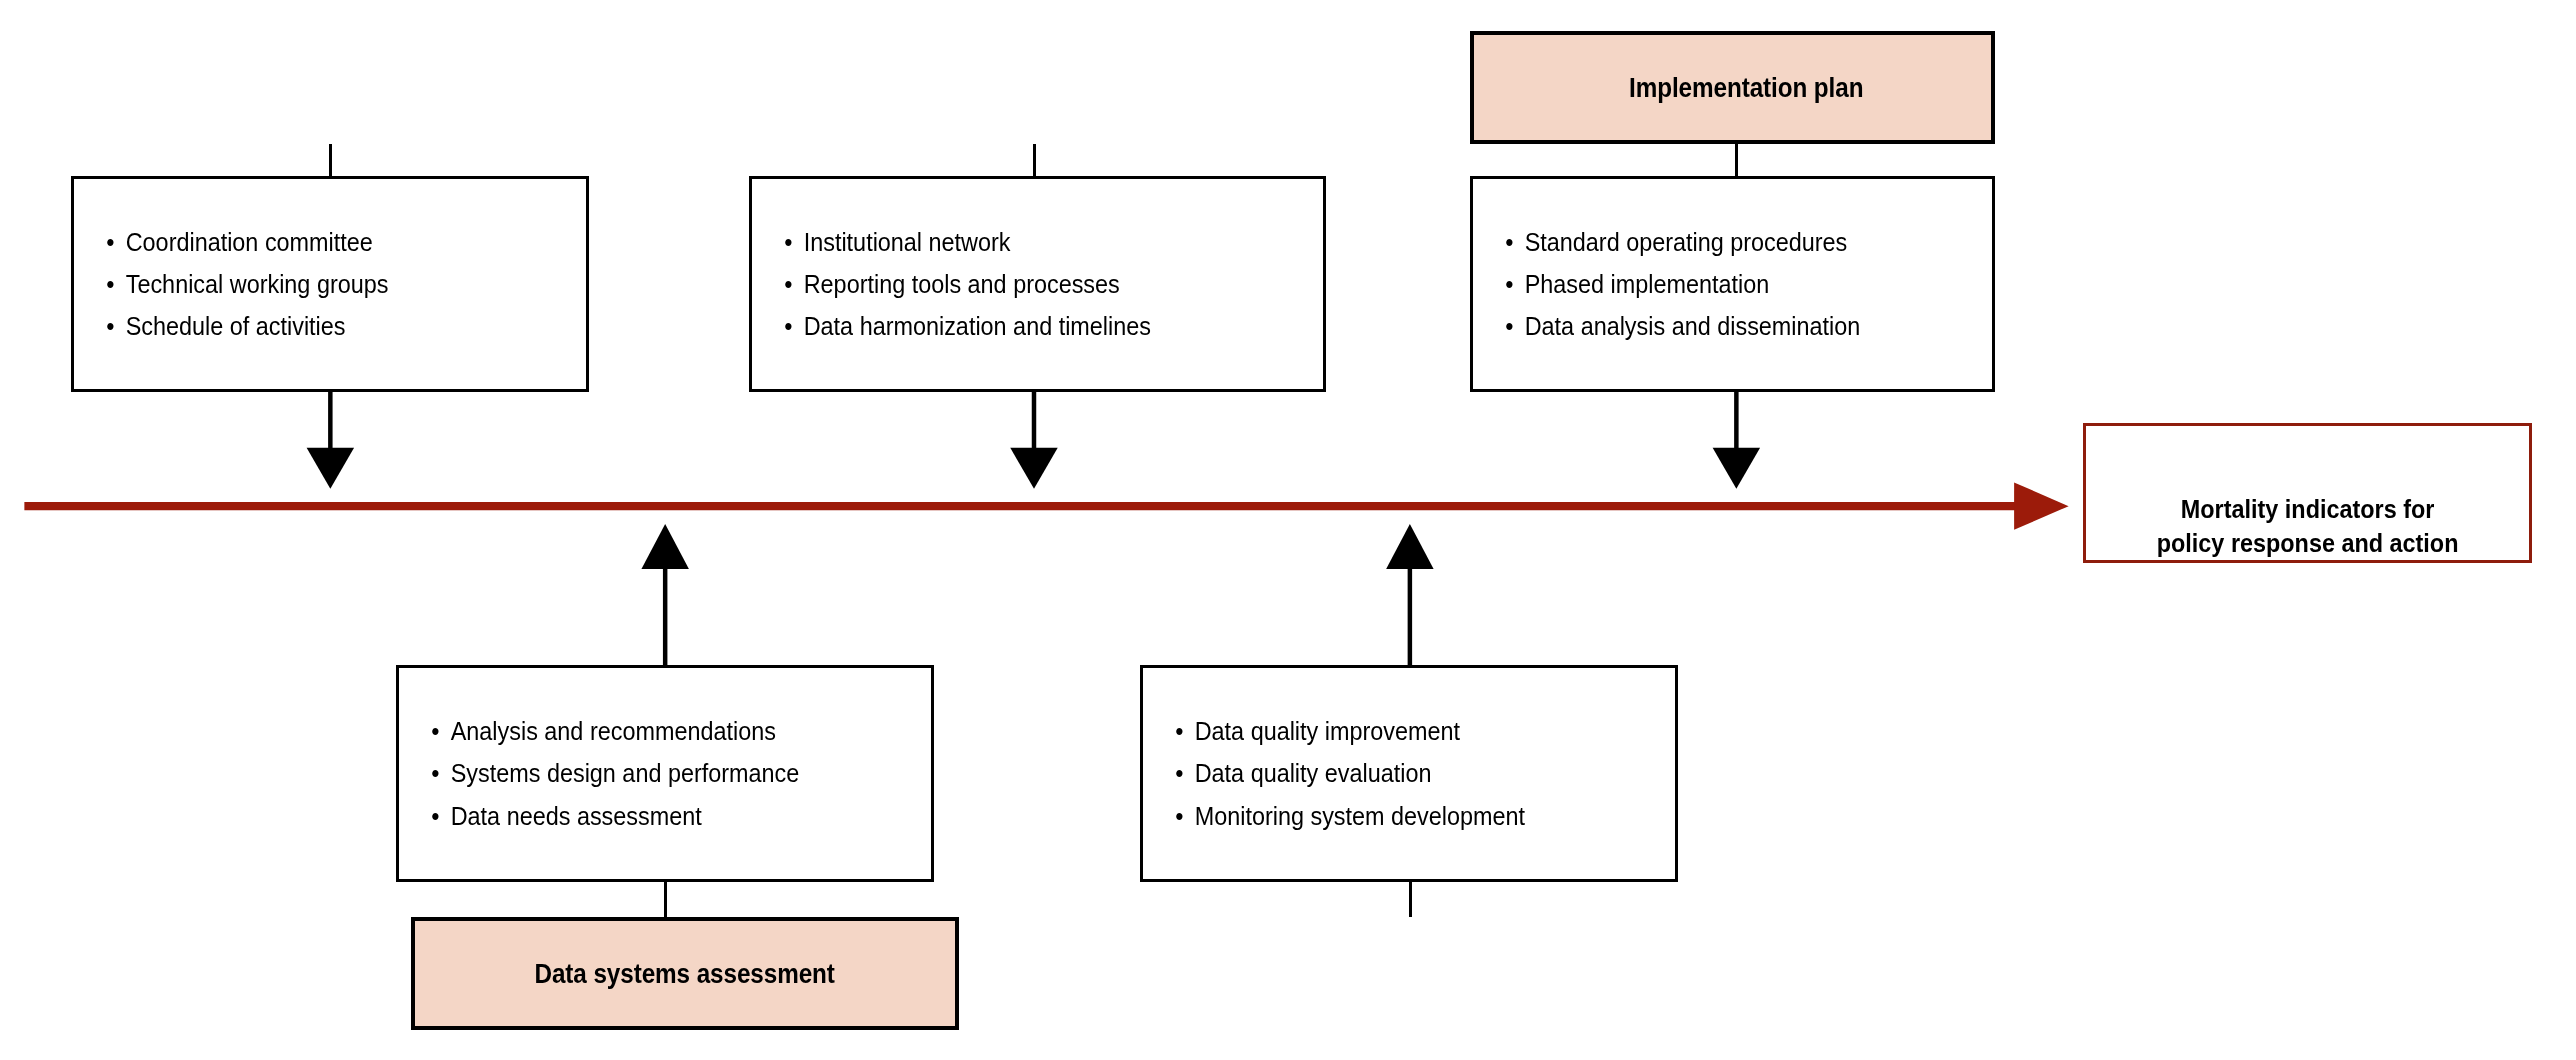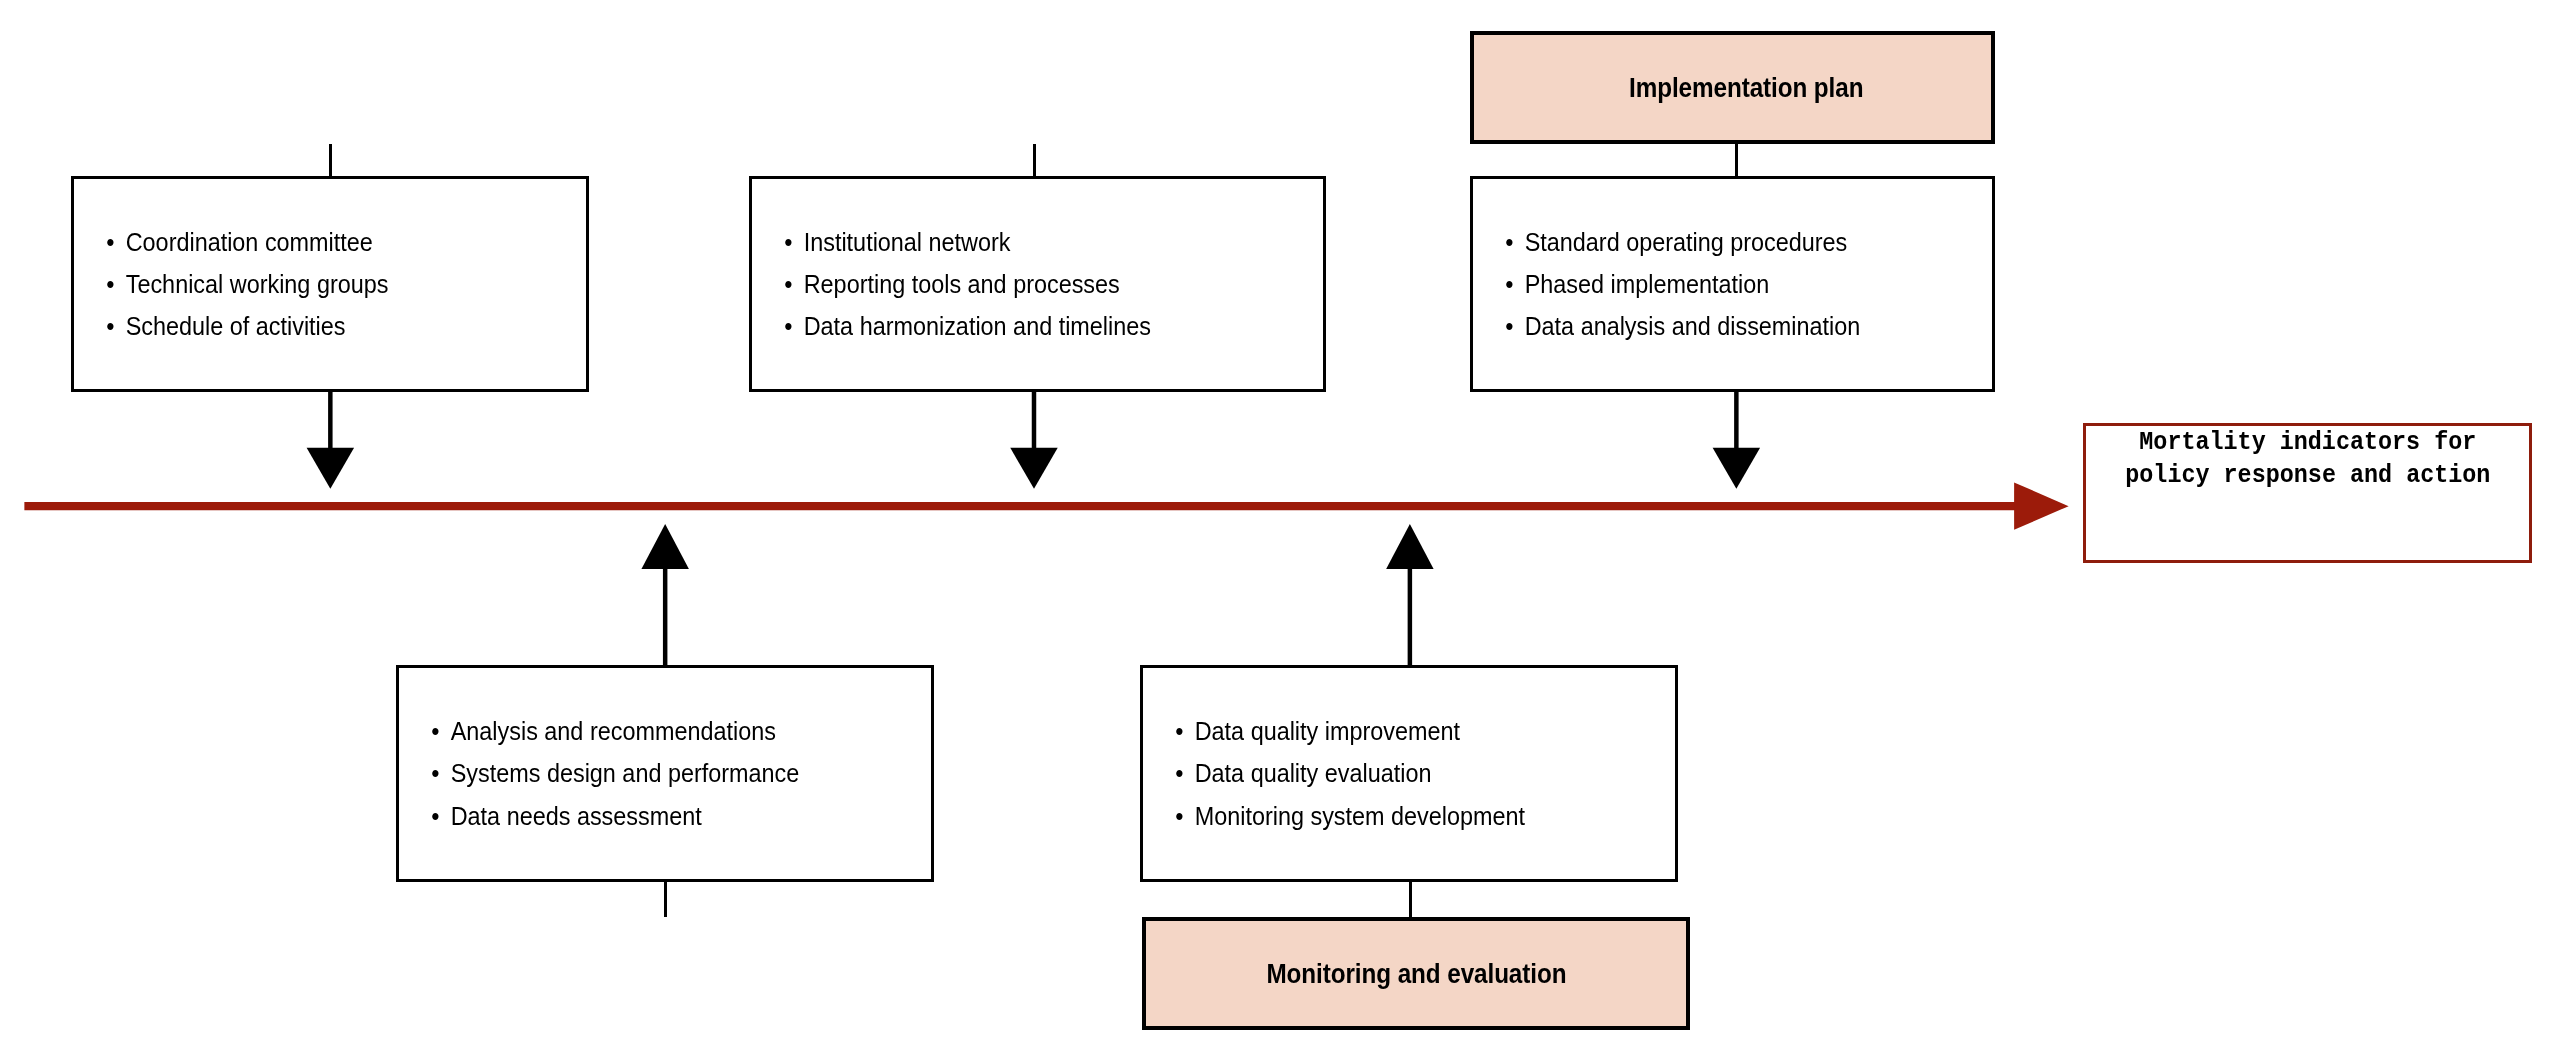--- a/index.html
+++ b/index.html
@@ -66,24 +66,23 @@
     top: 0;
     font-size: 26px;
     line-height: 1.62;
   }
 
   
   .outcome-box {
     background: #ffffff;
     border: 3.8px solid #8e1c0c;
     display: flex;
-    align-items: flex-start;
+    align-items: flex-end;
     justify-content: center;
     text-align: center;
-    font-family: Liberation Mono, monospace;
   }
   .outcome-box .outcome-label {
     font-weight: bold;
     font-size: 26px;
     line-height: 1.28;
     color: #000000;
     transform: scaleX(0.9);
     white-space: nowrap;
   }
 
@@ -174,27 +173,27 @@
   </div>
 
   <div class="node list-box" style="left:396px; top:665px; width:538px; height:217px;">
     <ul>
       <li><span class="bullet">•</span><span>Analysis and recommendations</span></li>
       <li><span class="bullet">•</span><span>Systems design and performance</span></li>
       <li><span class="bullet">•</span><span>Data needs assessment</span></li>
     </ul>
   </div>
   <div class="stem-v" style="left:664px; top:882px; height:35px;"></div>
+  <div class="node pink-bar" style="left:411px; top:917px; width:548px; height:113px;">
+    <span class="bar-label">Data systems assessment</span>
+  </div>
 
   <div class="node list-box" style="left:1140px; top:665px; width:538px; height:217px;">
     <ul>
       <li><span class="bullet">•</span><span>Data quality improvement</span></li>
       <li><span class="bullet">•</span><span>Data quality evaluation</span></li>
       <li><span class="bullet">•</span><span>Monitoring system development</span></li>
     </ul>
   </div>
   <div class="stem-v" style="left:1409px; top:882px; height:35px;"></div>
-  <div class="node pink-bar" style="left:1142px; top:917px; width:548px; height:113px;">
-    <span class="bar-label">Monitoring and evaluation</span>
-  </div>
 
 </div>
 
 
 </body></html>

